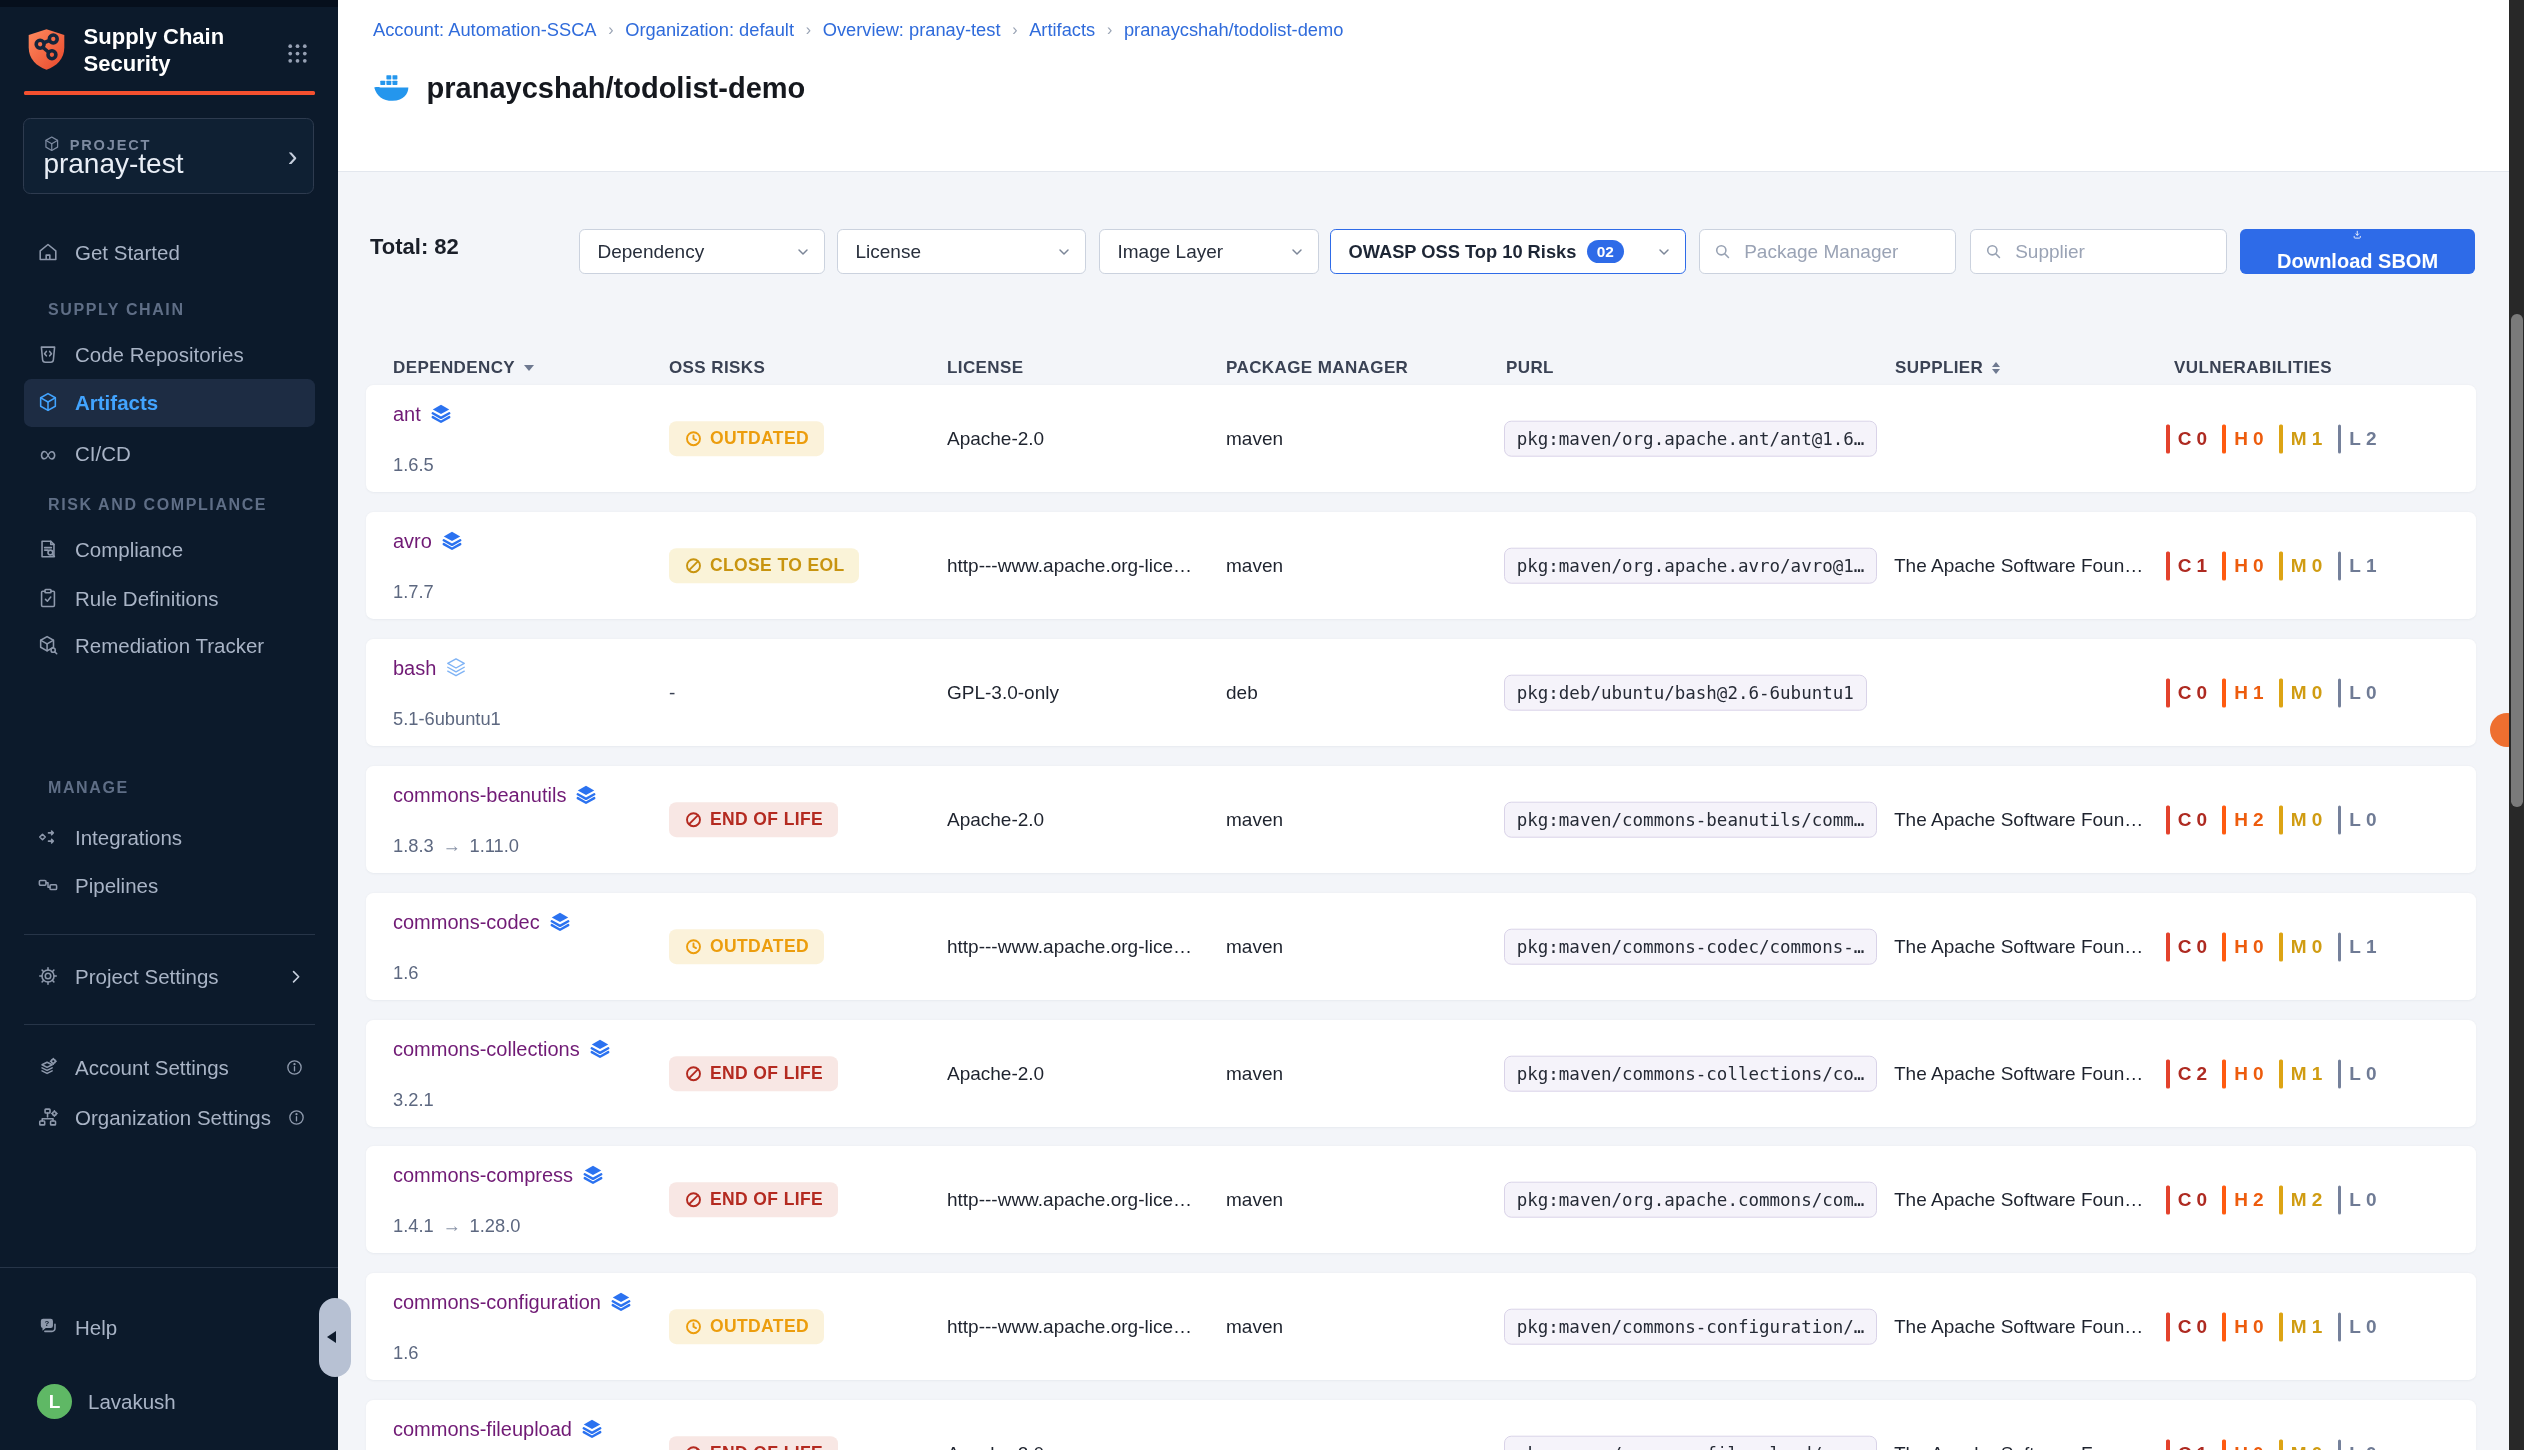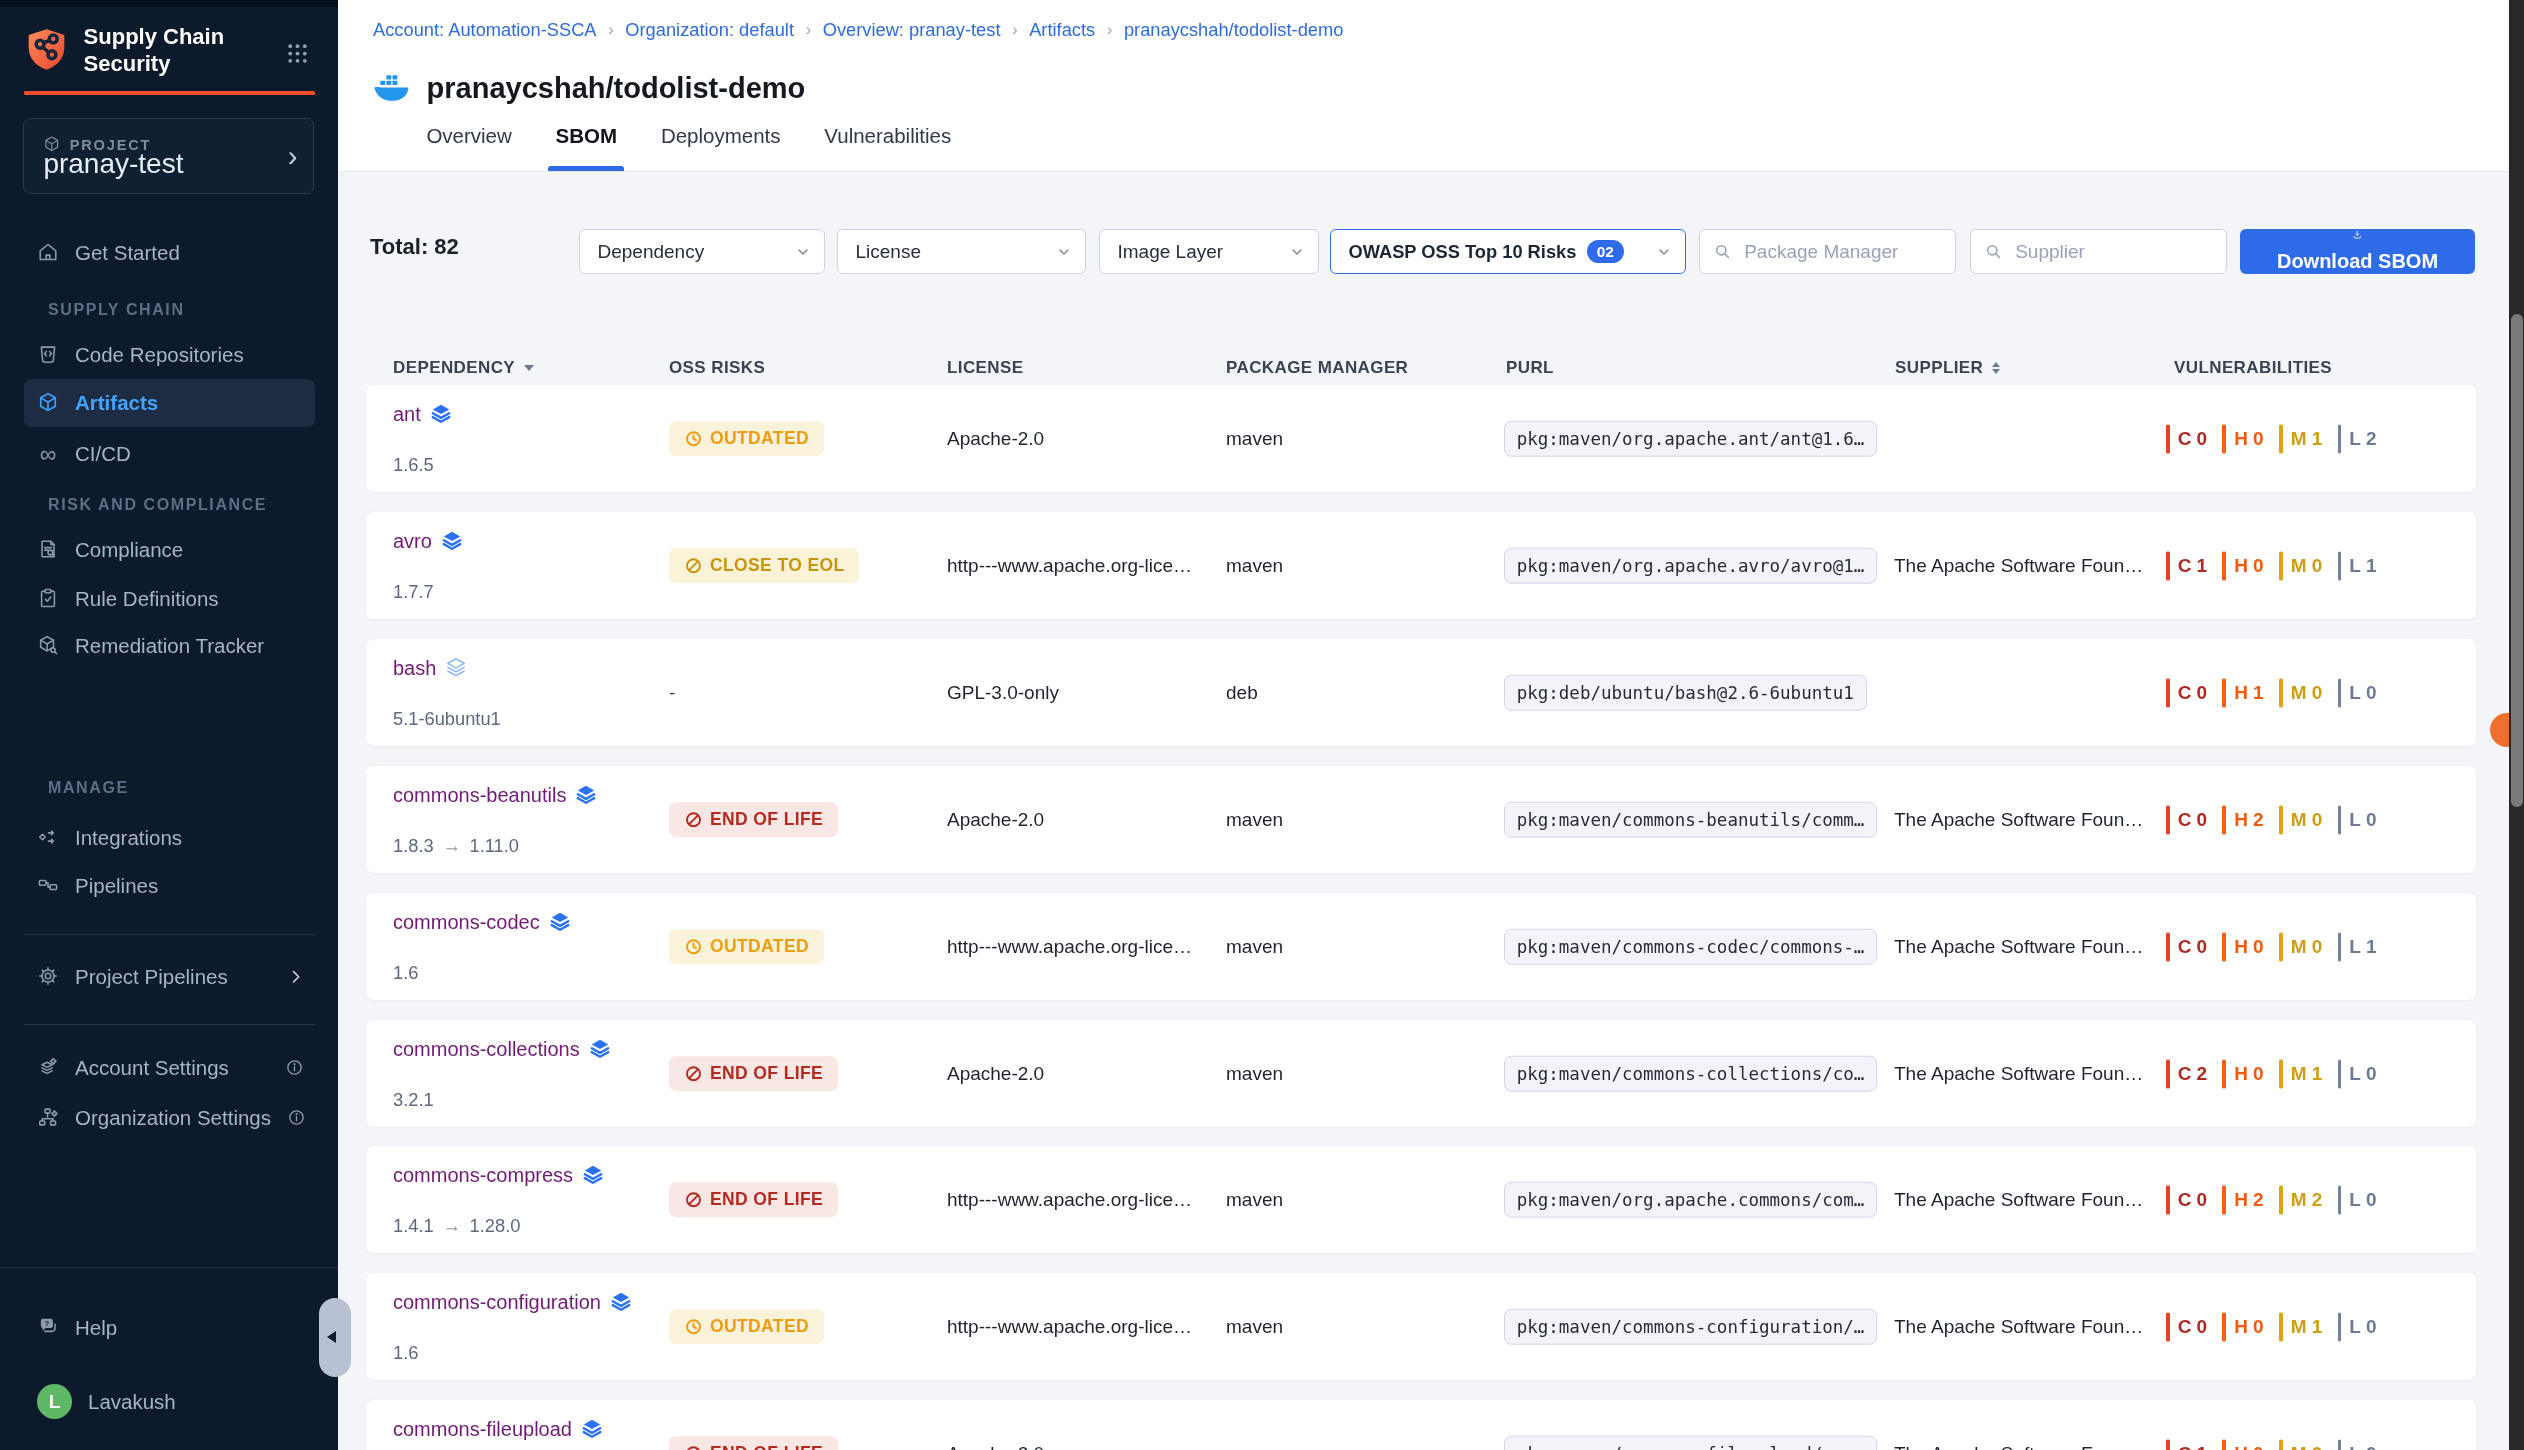--- a/index.html
+++ b/index.html
@@ -238,21 +238,21 @@
     </div>
 
     <div class="side-div" style="top:934px;"></div>
 
     <div class="nav" style="top:953px;">
       <span><svg class="si" viewBox="0 0 24 24">
             <circle cx="12" cy="12" r="3"></circle>
             <circle cx="12" cy="12" r="6.6"></circle>
             <path d="M12 5.4 V3 M12 21 V18.6 M5.4 12 H3 M21 12 H18.6 M7.3 7.3 5.6 5.6 M16.7 7.3 18.4 5.6 M7.3 16.7 5.6 18.4 M16.7 16.7 18.4 18.4"></path>
           </svg></span>
-      <span class="nlabel">Project Pipelines</span>
+      <span class="nlabel">Project Settings</span>
       <span class="trail">
           <svg class="si" style="width:17.5px;height:17.5px;stroke:#C7D0DE;stroke-width:2.2;" viewBox="0 0 24 24">
             <path d="M9 5 16 12 9 19"></path>
           </svg>
         </span>
     </div>
 
     <div class="side-div" style="top:1024px;"></div>
 
     <div class="nav" style="top:1044px;">
@@ -331,26 +331,20 @@
               <rect x="12" y="11" width="8" height="7" rx="1"></rect>
               <rect x="22" y="11" width="8" height="7" rx="1"></rect>
               <rect x="32" y="11" width="8" height="7" rx="1"></rect>
               <rect x="22" y="2" width="8" height="7" rx="1"></rect>
               <rect x="32" y="2" width="8" height="7" rx="1"></rect>
               <path d="M2 22 C6 21 9 21 12 22 H58 C58 31 51 44 32 44 C16 44 6 36 2 22 Z"></path>
             </g>
           </svg>
       </span>
       <h1 class="page-title">pranaycshah/todolist-demo</h1>
-    </div>
-    <div class="tabs">
-      <span class="tab">Overview</span>
-      <span class="tab active">SBOM</span>
-      <span class="tab">Deployments</span>
-      <span class="tab">Vulnerabilities</span>
     </div>
   </header>
 
   <section class="content">
     <div class="total">Total: 82</div>
 
     <div class="ctrl" style="left:241px;width:246px;">
       <span class="clabel">Dependency</span>
       <span class="chev">
           <svg width="16" height="16" viewBox="0 0 24 24" fill="none" stroke="#7C8698" stroke-width="2.2" stroke-linecap="round" stroke-linejoin="round">

